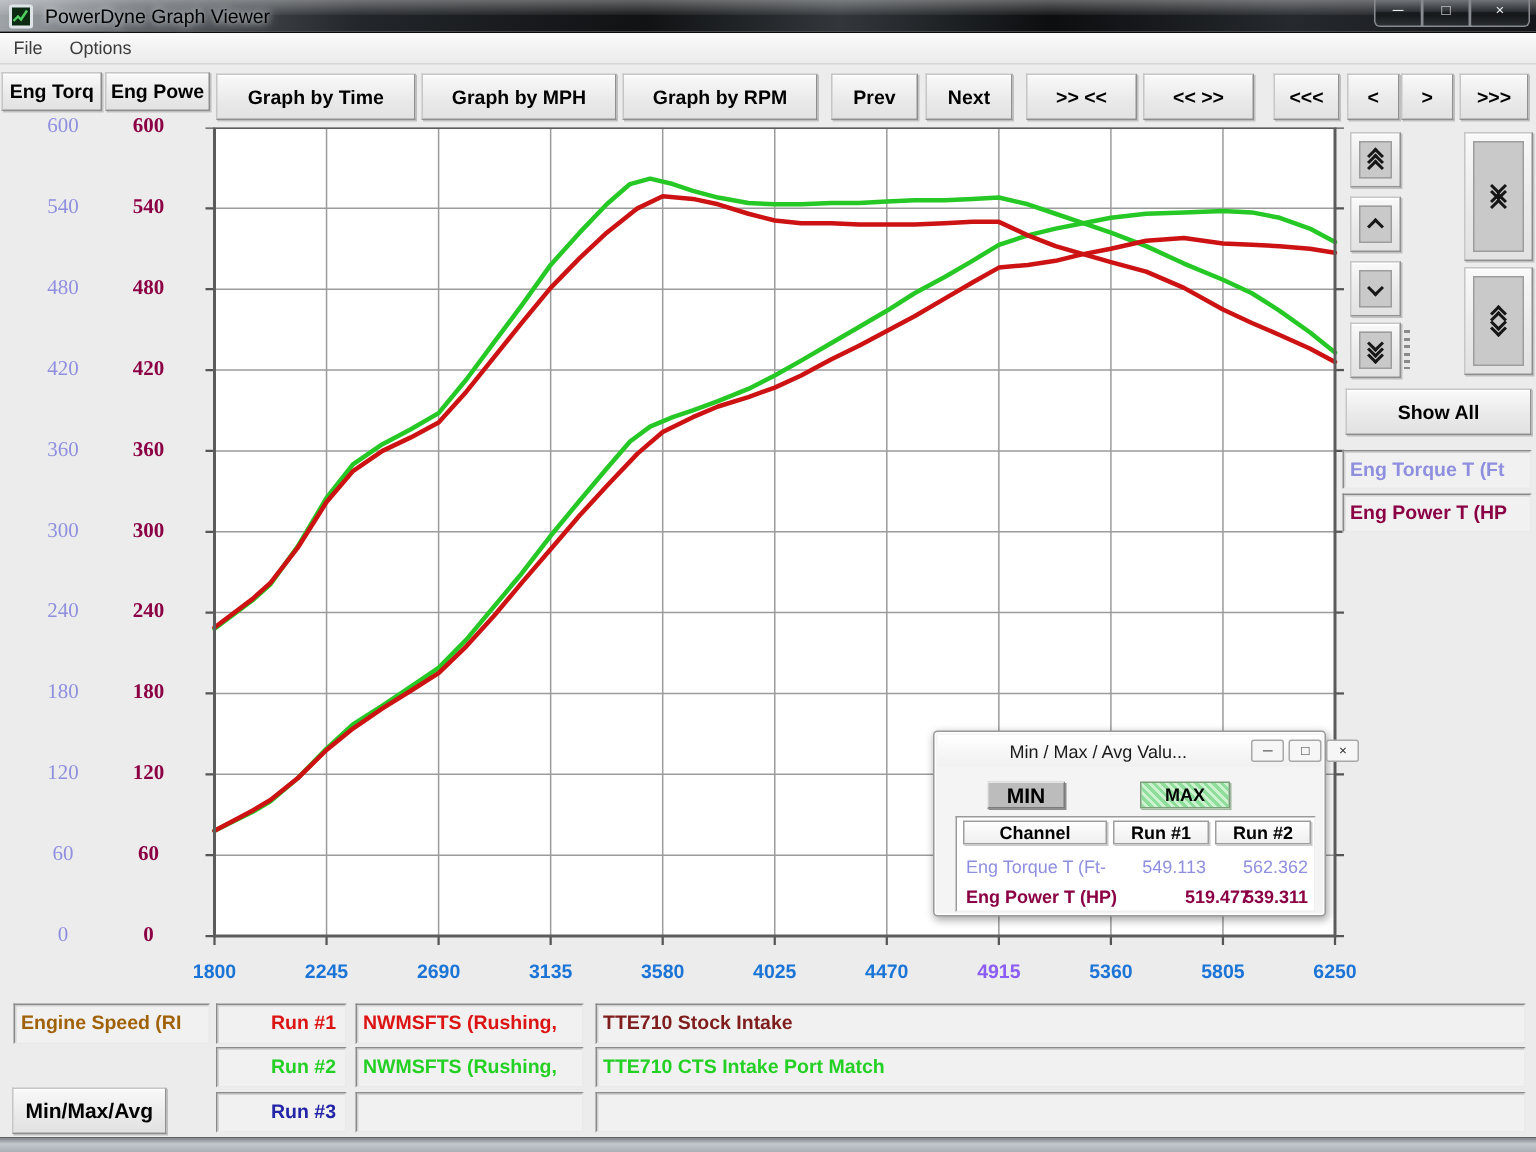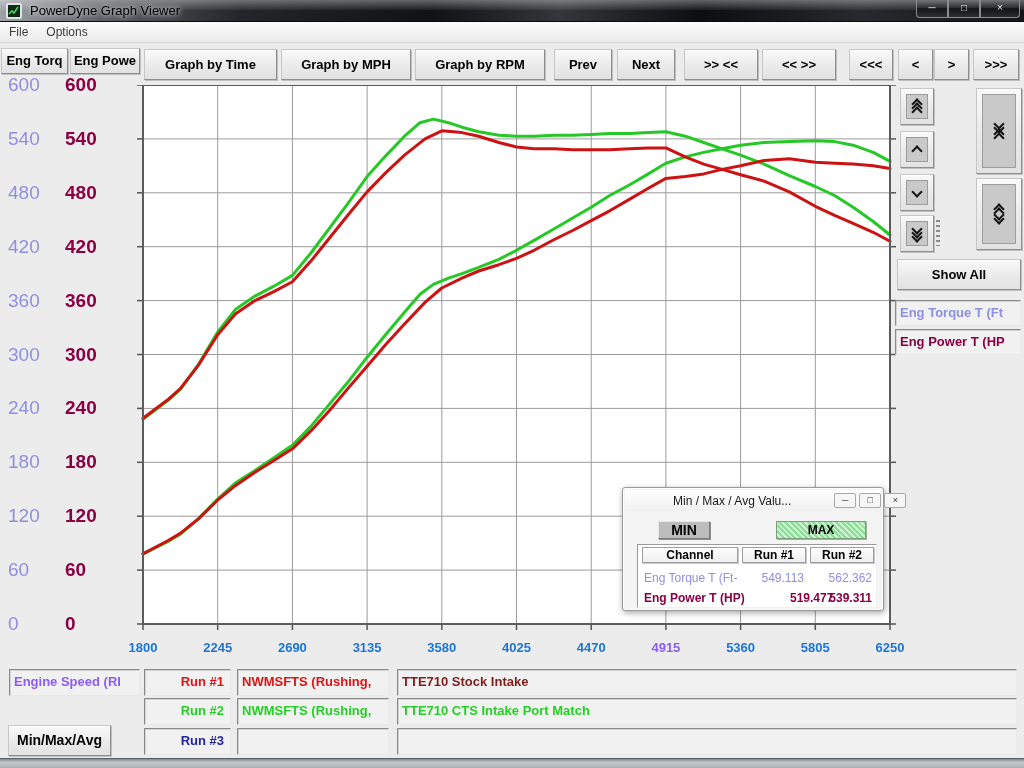--- a/index.html
+++ b/index.html
@@ -34,21 +34,21 @@
   .btn { background:linear-gradient(180deg,#f9f9f9,#e9e9e9 60%,#e2e2e2);
     border:1px solid #8f8f8f; border-top-color:#c6c6c6; border-left-color:#c6c6c6;
     box-shadow:inset 0 1px 0 #ffffff, 1px 1px 0 #bfbfbf;
     color:#000; font-weight:bold; text-align:center; position:absolute; }
   .sunken { background:#f1f1f1; border:1px solid #8a8a8a; border-bottom-color:#e9e9e9;
     border-right-color:#e9e9e9; box-shadow:inset 1px 1px 0 #d2d2d2; position:absolute; }
 
   
   #torque-header { left:1px; top:48px; width:67px; height:26px; font-size:13px; line-height:24px; }
   #power-header  { left:70px; top:48px; width:70px; height:26px; font-size:13px; line-height:24px; }
-  .ytick { position:absolute; width:68px; text-align:left; font-size:19px; height:16px; line-height:16px; }
+  .ytick { position:absolute; width:68px; text-align:center; font-size:14px; height:16px; line-height:16px;font-family:Liberation Serif, serif; }
   .xtick { position:absolute; width:64px; text-align:center; font-size:13px; font-weight:bold; top:640px; }
 
   
   .tb { height:31px; top:49px; font-size:13px; line-height:29px; }
 
   
   #plot-svg { position:absolute; left:135px; top:85px; }
 
   
   .zoom-btn { display:flex; align-items:center; justify-content:center; }
@@ -68,23 +68,23 @@
     box-shadow:1px 2px 6px rgba(0,0,0,.35), inset 0 0 0 1px #fdfdfd; }
   #minmax-titlebar { position:absolute; left:2px; top:2px; right:2px; height:21px;
     background:linear-gradient(180deg,#ffffff,#f0f0f0); display:flex; align-items:center;gap:40px; }
   #minmax-title { font-size:12px; color:#1a1a1a; margin-left:4px; white-space:nowrap; }
   .mm-winbtn { width:22px; height:15px; border:1px solid #a8a8a8; border-radius:2px;
     background:#f6f6f6; font-size:9px; line-height:13px; text-align:center; color:#333; margin-left:3px; }
   #minmax-body { position:absolute; left:6px; top:26px; right:6px; bottom:5px; }
   #min-btn { left:29px; top:7px; width:52px; height:18px; font-size:14px; line-height:16px;
     background:#bcbcbc; border:1px solid #7c7c7c; border-top-color:#e6e6e6; border-left-color:#e6e6e6;
     box-shadow:1px 1px 0 #8d8d8d; position:absolute; font-weight:bold; text-align:center; }
-  #max-btn { left:131px; top:7px; width:90px; height:18px; font-size:12px; line-height:16px;
+  #max-btn { left:131px; top:7px; width:60px; height:18px; font-size:12px; line-height:16px;
     background:repeating-linear-gradient(45deg,#8fdd9b 0 2px,#ccf2d0 2px 4px);
-    border:1px solid #7c9d7c; box-shadow:1px 1px 0 #9db89d; position:absolute; font-weight:bold; text-align:center;margin-left:16px; }
+    border:1px solid #7c9d7c; box-shadow:1px 1px 0 #9db89d; position:absolute; font-weight:bold; text-align:center; }
   #mm-table { position:absolute; left:8px; top:30px; width:240px; height:64px;
     background:#fff; border:1px solid #9a9a9a; border-bottom-color:#f0f0f0; border-right-color:#f0f0f0; }
   .mm-head { position:absolute; top:2px; height:16px; background:linear-gradient(180deg,#fefefe,#efefef);
     border:1px solid #9d9d9d; box-shadow:1px 1px 0 #c9c9c9; font-size:12px; font-weight:bold;
     text-align:center; line-height:14px; }
   .mm-cell { position:absolute; font-size:12px; white-space:nowrap; }
 
   
   .runlabel { font-size:13px; font-weight:bold; text-align:right; padding-right:6px; line-height:24px; }
   .runtext  { font-size:13px; font-weight:bold; padding-left:4px; line-height:24px; white-space:nowrap; overflow:hidden; }
@@ -307,21 +307,21 @@
         <div class="mm-cell" style="left: 104px; top: 26px; width: 62px; text-align: right; color: rgb(143, 143, 224); font-weight: normal;">549.113</div>
         <div class="mm-cell" style="left: 172px; top: 26px; width: 62px; text-align: right; color: rgb(143, 143, 224); font-weight: normal;">562.362</div>
         <div class="mm-cell" style="left: 6px; top: 46px; color: rgb(139, 0, 68); font-weight: bold;">Eng Power T (HP)</div>
         <div class="mm-cell" style="left: 104px; top: 46px; width: 62px; text-align: right; color: rgb(139, 0, 68); font-weight: bold; padding-left: 48px;">519.477</div>
         <div class="mm-cell" style="left: 172px; top: 46px; width: 62px; text-align: right; color: rgb(139, 0, 68); font-weight: bold;">539.311</div>
       </div>
   </div>
 </div>
 
 <div class="sunken field" style="left:9px; top:669px; width:131px; height:27px;">
-  <span style="color:#8b5cf6;">Engine Speed (RI</span>
+  <span style="color:#a16207;">Engine Speed (RI</span>
 </div>
 <div id="run-rows">
     <div class="sunken runlabel" style="left: 144px; top: 669px; width: 87px; height: 27px; color: rgb(221, 20, 20);">Run #1</div>
     <div class="sunken runtext" style="left: 237px; top: 669px; width: 152px; height: 27px; color: rgb(221, 20, 20);">NWMSFTS (Rushing,</div>
     <div class="sunken runtext" style="left: 397px; top: 669px; width: 620px; height: 27px; color: #7f1d1d;">TTE710 Stock Intake</div>
     <div class="sunken runlabel" style="left: 144px; top: 698px; width: 87px; height: 27px; color: rgb(37, 208, 37);">Run #2</div>
     <div class="sunken runtext" style="left: 237px; top: 698px; width: 152px; height: 27px; color: rgb(37, 208, 37);">NWMSFTS (Rushing,</div>
     <div class="sunken runtext" style="left: 397px; top: 698px; width: 620px; height: 27px; color: rgb(37, 208, 37);">TTE710 CTS Intake Port Match</div>
     <div class="sunken runlabel" style="left: 144px; top: 728px; width: 87px; height: 27px; color: rgb(36, 36, 168);">Run #3</div>
     <div class="sunken runtext" style="left: 237px; top: 728px; width: 152px; height: 27px; color: rgb(36, 36, 168);"></div>

